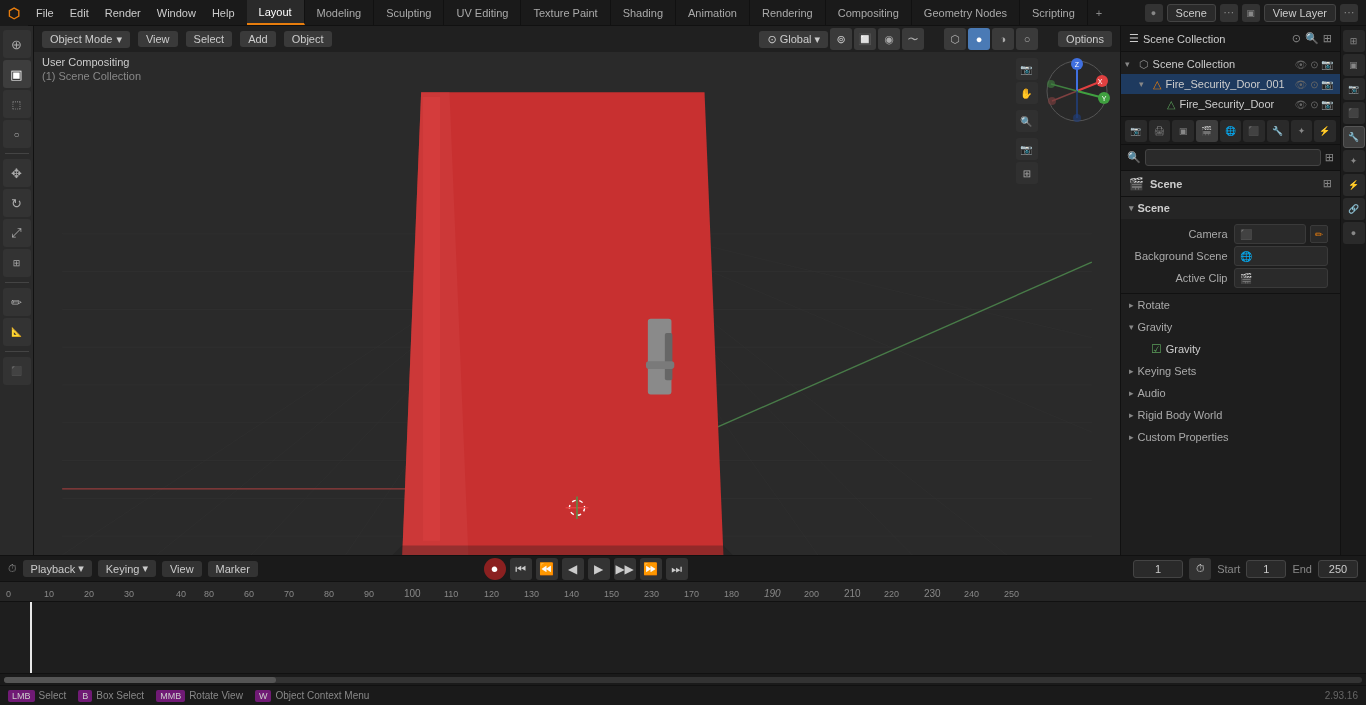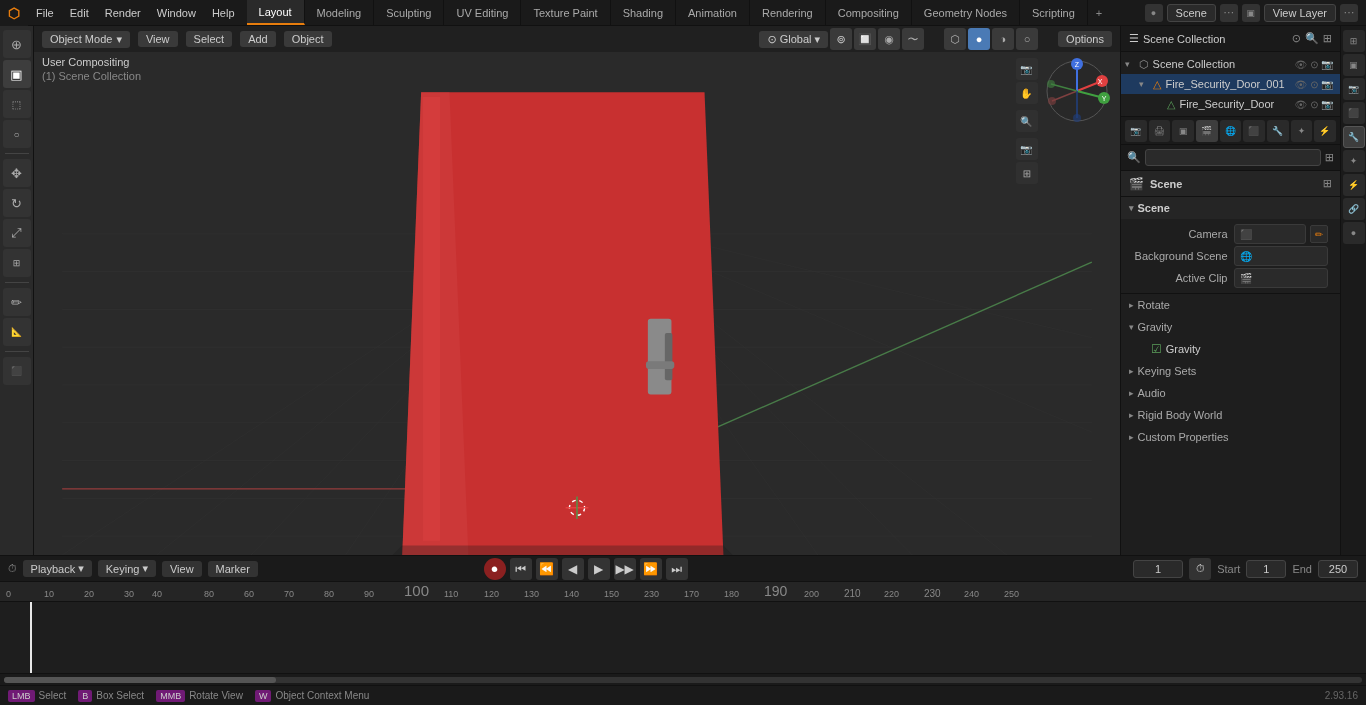--- a/index.html
+++ b/index.html
@@ -919,36 +919,36 @@
     </div>
   </div>
 
   <div class="timeline-ruler">
     <div class="ruler-marks" style="position:relative;width:100%;height:100%;">
 
       <div style="position:absolute;left:2px;bottom:2px;font-size:9px;color:#888;">0</div>
       <div style="position:absolute;left:40px;bottom:2px;font-size:9px;color:#888;">10</div>
       <div style="position:absolute;left:80px;bottom:2px;font-size:9px;color:#888;">20</div>
       <div style="position:absolute;left:120px;bottom:2px;font-size:9px;color:#888;">30</div>
-      <div style="position:absolute;left:148px;bottom:2px;font-size:9px;color:#888;">40</div>
+      <div style="position:absolute;left:172px;bottom:2px;font-size:9px;color:#888;">40</div>
       <div style="position:absolute;left:200px;bottom:2px;font-size:9px;color:#888;">80</div>
       <div style="position:absolute;left:240px;bottom:2px;font-size:9px;color:#888;">60</div>
       <div style="position:absolute;left:280px;bottom:2px;font-size:9px;color:#888;">70</div>
       <div style="position:absolute;left:320px;bottom:2px;font-size:9px;color:#888;">80</div>
       <div style="position:absolute;left:360px;bottom:2px;font-size:9px;color:#888;">90</div>
-      <div style="position:absolute;left:400px;bottom:2px;font-size:15px;color:#888;">100</div>
+      <div style="position:absolute;left:400px;bottom:2px;font-size:10px;color:#888;">100</div>
       <div style="position:absolute;left:440px;bottom:2px;font-size:9px;color:#888;text-align:center;">110</div>
       <div style="position:absolute;left:480px;bottom:2px;font-size:9px;color:#888;">120</div>
       <div style="position:absolute;left:520px;bottom:2px;font-size:9px;color:#888;">130</div>
       <div style="position:absolute;left:560px;bottom:2px;font-size:9px;color:#888;">140</div>
       <div style="position:absolute;left:600px;bottom:2px;font-size:9px;color:#888;">150</div>
       <div style="position:absolute;left:640px;bottom:2px;font-size:9px;color:#888;">230</div>
       <div style="position:absolute;left:680px;bottom:2px;font-size:9px;color:#888;">170</div>
       <div style="position:absolute;left:720px;bottom:2px;font-size:9px;color:#888;">180</div>
-      <div style="position:absolute;left:760px;bottom:2px;font-size:14px;color:#888;">190</div>
+      <div style="position:absolute;left:760px;bottom:2px;font-size:10px;color:#888;font-style:italic;">190</div>
       <div style="position:absolute;left:800px;bottom:2px;font-size:9px;color:#888;">200</div>
       <div style="position:absolute;left:840px;bottom:2px;font-size:10px;color:#888;">210</div>
       <div style="position:absolute;left:880px;bottom:2px;font-size:9px;color:#888;text-align:center;">220</div>
       <div style="position:absolute;left:920px;bottom:2px;font-size:10px;color:#888;">230</div>
       <div style="position:absolute;left:960px;bottom:2px;font-size:9px;color:#888;">240</div>
       <div style="position:absolute;left:1000px;bottom:2px;font-size:9px;color:#888;">250</div>
     </div>
   </div>
 
   <div class="timeline-content">

